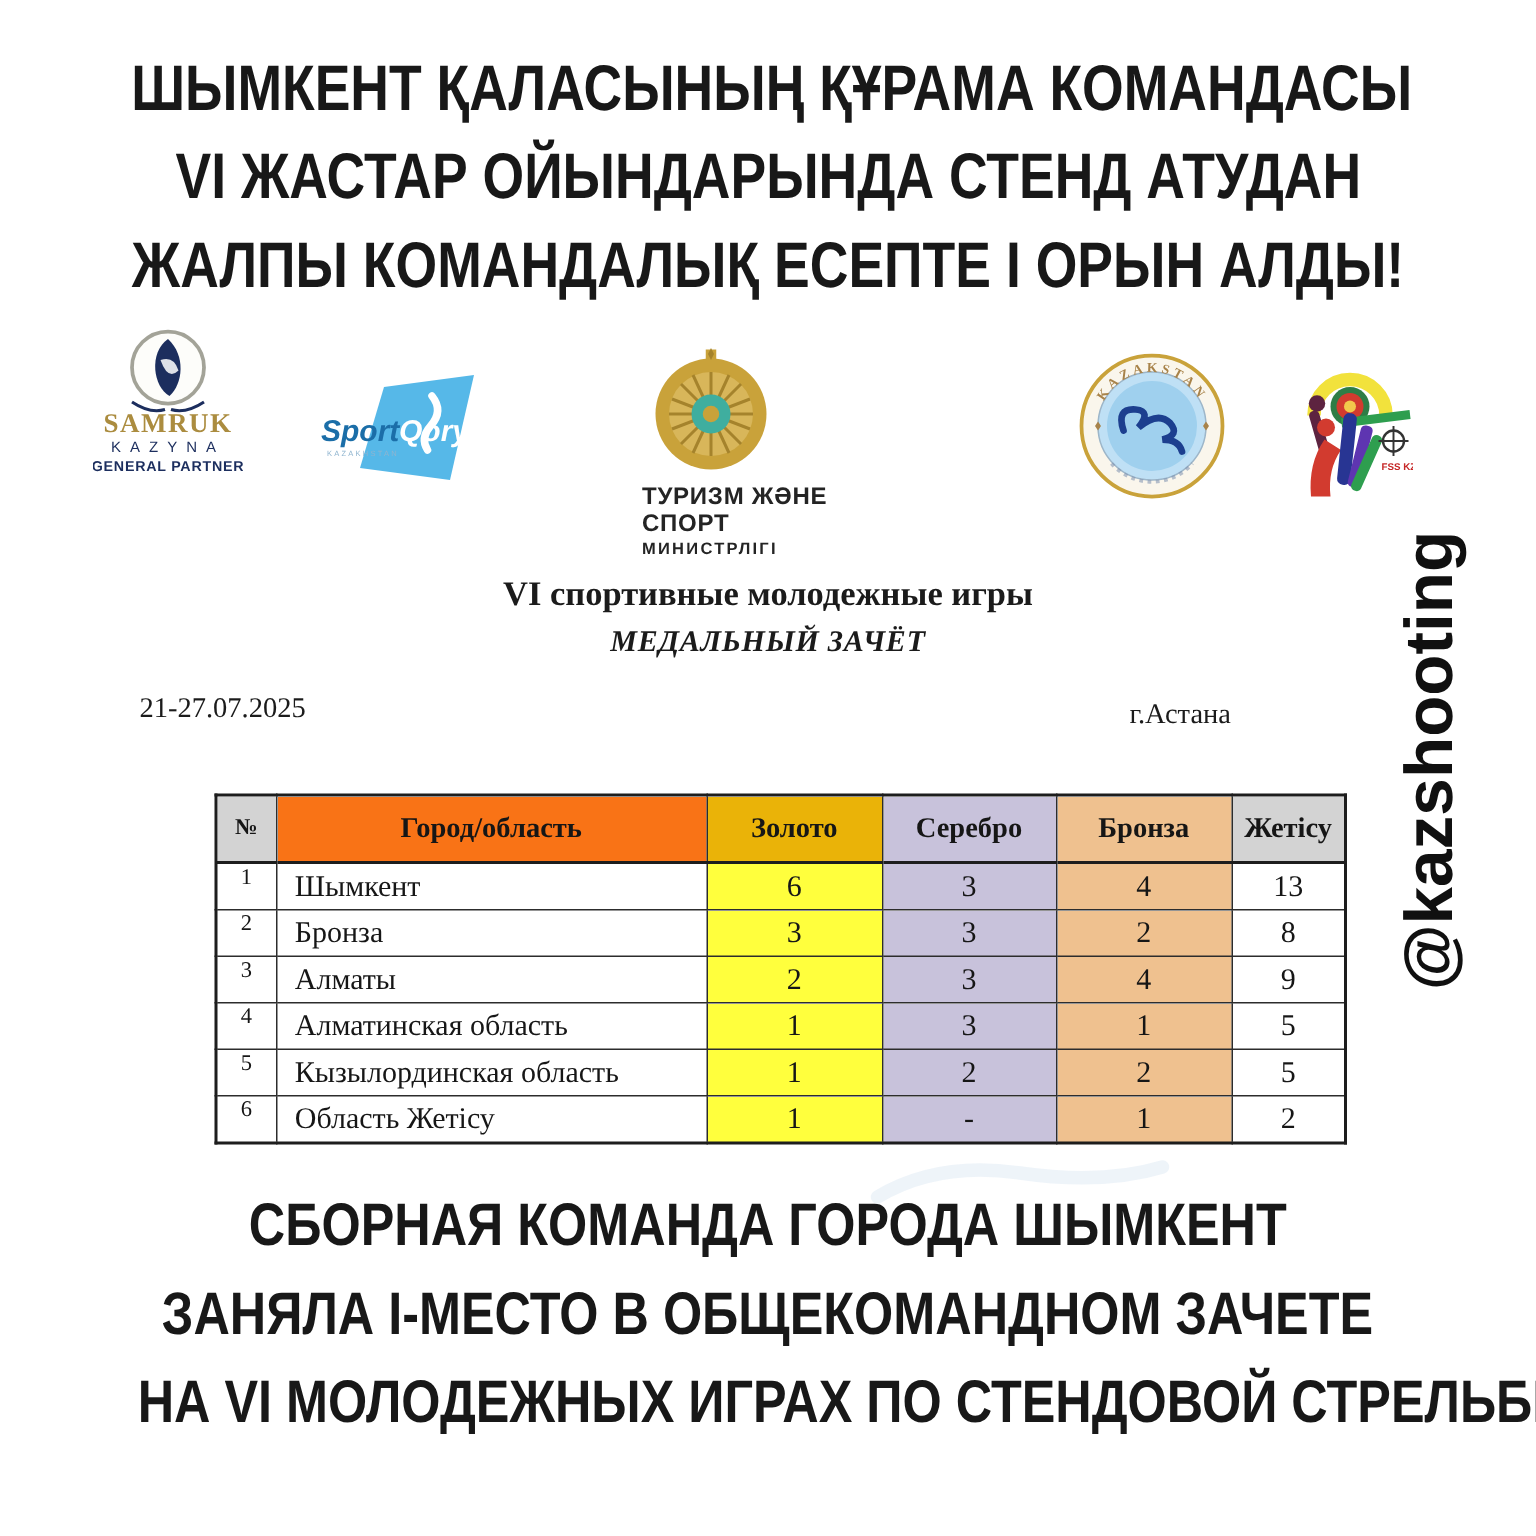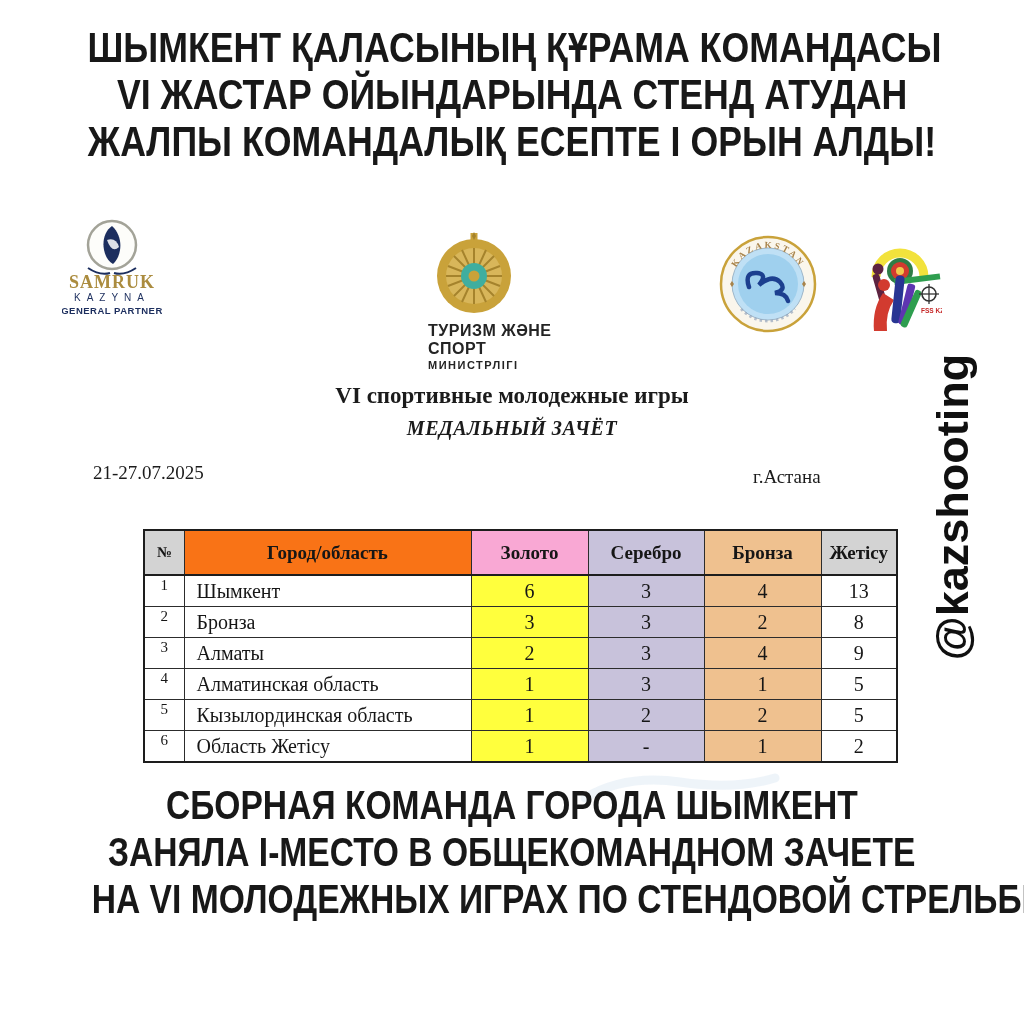--- a/index.html
+++ b/index.html
@@ -1,20 +1,20 @@
 <!DOCTYPE html>
 <html><head>
 <meta charset="utf-8">
 <style>
   html,body{margin:0;padding:0;background:#fff;}
   #canvas{position:relative;width:1024px;height:1024px;background:#ffffff;overflow:hidden;font-family:"Liberation Sans",sans-serif;}
 
   
   .banner{position:absolute;left:0;width:100%;text-align:center;color:#181818;font-weight:bold;}
-  .banner .line{display:block;height:47px;line-height:47px;white-space:nowrap;}
+  .banner .line{display:block;height:47px;line-height:47px;white-space:nowrap;margin-top:12px;}
   .banner .line>span{display:inline-block;transform:scaleX(0.83);transform-origin:50% 50%;font-size:43px;}
   #top-banner{top:24px;}
   #bottom-banner{top:782px;}
   #bottom-banner .line>span{font-size:40px;transform:scaleX(0.84);}
 
   
   .logo{position:absolute;}
   #samruk-logo{left:62px;top:218px;width:100px;text-align:right;}
   #sportqory-logo{left:208px;top:246px;width:116px;}
   #ministry-logo{left:428px;top:232px;width:180px;text-align:left;}
@@ -65,20 +65,29 @@
       <path d="M50 8 C37 17 40 40 51 46 C60 38 62 19 50 8 Z" fill="#1c2e5e"></path>
       <path d="M45 22 q9 -3 12 7 q-7 7 -12 -7 Z" fill="#ffffff" opacity="0.85"></path>
       <path d="M26 50 q12 8 22 5" stroke="#1c2e5e" stroke-width="2" fill="none"></path>
       <path d="M74 50 q-12 8 -22 5" stroke="#1c2e5e" stroke-width="2" fill="none"></path>
       <text x="50" y="70" text-anchor="middle" font-family="Liberation Serif, serif" font-weight="bold" font-size="18" fill="#ab8c3f" letter-spacing="1">SAMRUK</text>
       <text x="50" y="83" text-anchor="middle" font-family="Liberation Sans, sans-serif" font-size="10" fill="#1c2e5e" letter-spacing="6">KAZYNA</text>
       <text x="50" y="96" text-anchor="middle" font-family="Liberation Sans, sans-serif" font-weight="bold" font-size="9.5" fill="#1c2e5e" letter-spacing="0.5">GENERAL PARTNER</text>
     </svg>
   </div>
 
+  <div id="sportqory-logo" class="logo">
+    <svg width="116" height="80" viewBox="0 0 116 80">
+      <polygon points="48,12 108,4 92,74 32,66" fill="#56b8e8"></polygon>
+      <path d="M80 18 q8 10 -1 20 q-7 8 -2 16" stroke="#ffffff" stroke-width="5" fill="none" stroke-linecap="round"></path>
+      <text x="6" y="48" font-size="20" font-style="italic" font-weight="bold" fill="#1b6ea8" font-family="Liberation Sans, sans-serif">Sport</text>
+      <text x="58" y="48" font-size="20" font-style="italic" font-weight="bold" fill="#ffffff" font-family="Liberation Sans, sans-serif">Qory</text>
+      <text x="10" y="58" font-size="5" fill="#8fb4cf" letter-spacing="1.5" font-family="Liberation Sans, sans-serif">KAZAKHSTAN</text>
+    </svg>
+  </div>
 
   <div id="ministry-logo" class="logo">
     <svg width="92" height="84" viewBox="0 0 92 84">
       <circle cx="46" cy="44" r="37" fill="#c9a23a"></circle>
       <circle cx="46" cy="44" r="28" fill="#d8b65a"></circle>
       <g stroke="#a5832c" stroke-width="2">
         <line x1="46" y1="16" x2="46" y2="72"></line>
           <line x1="18" y1="44" x2="74" y2="44"></line>
         <line x1="26" y1="24" x2="66" y2="64"></line>
           <line x1="66" y1="24" x2="26" y2="64"></line>
@@ -150,21 +159,21 @@
         <col style="width:287px">
         <col style="width:117px">
       <col style="width:116px">
         <col style="width:117px">
         <col style="width:76px">
     </colgroup>
     <thead>
       <tr>
         <th class="hn h-gray" style="background: rgb(211, 211, 211);">№</th>
         <th class="h-gray" style="background: #f97316;">Город/область</th>
-        <th class="h-gold" style="background: #f9a8d4;">Золото</th>
+        <th class="h-gold" style="background: #eab308;">Золото</th>
         <th class="h-silver" style="background: rgb(200, 194, 219);">Серебро</th>
         <th class="h-bronze" style="background: rgb(239, 193, 143);">Бронза</th>
         <th class="h-gray" style="background: rgb(211, 211, 211);">Жетісу</th>
       </tr>
     </thead>
     <tbody>
       <tr>
         <td class="c-rank">1</td>
         <td class="c-team">Шымкент</td>
         <td class="c-gold" style="background: rgb(255, 255, 61);">6</td>

